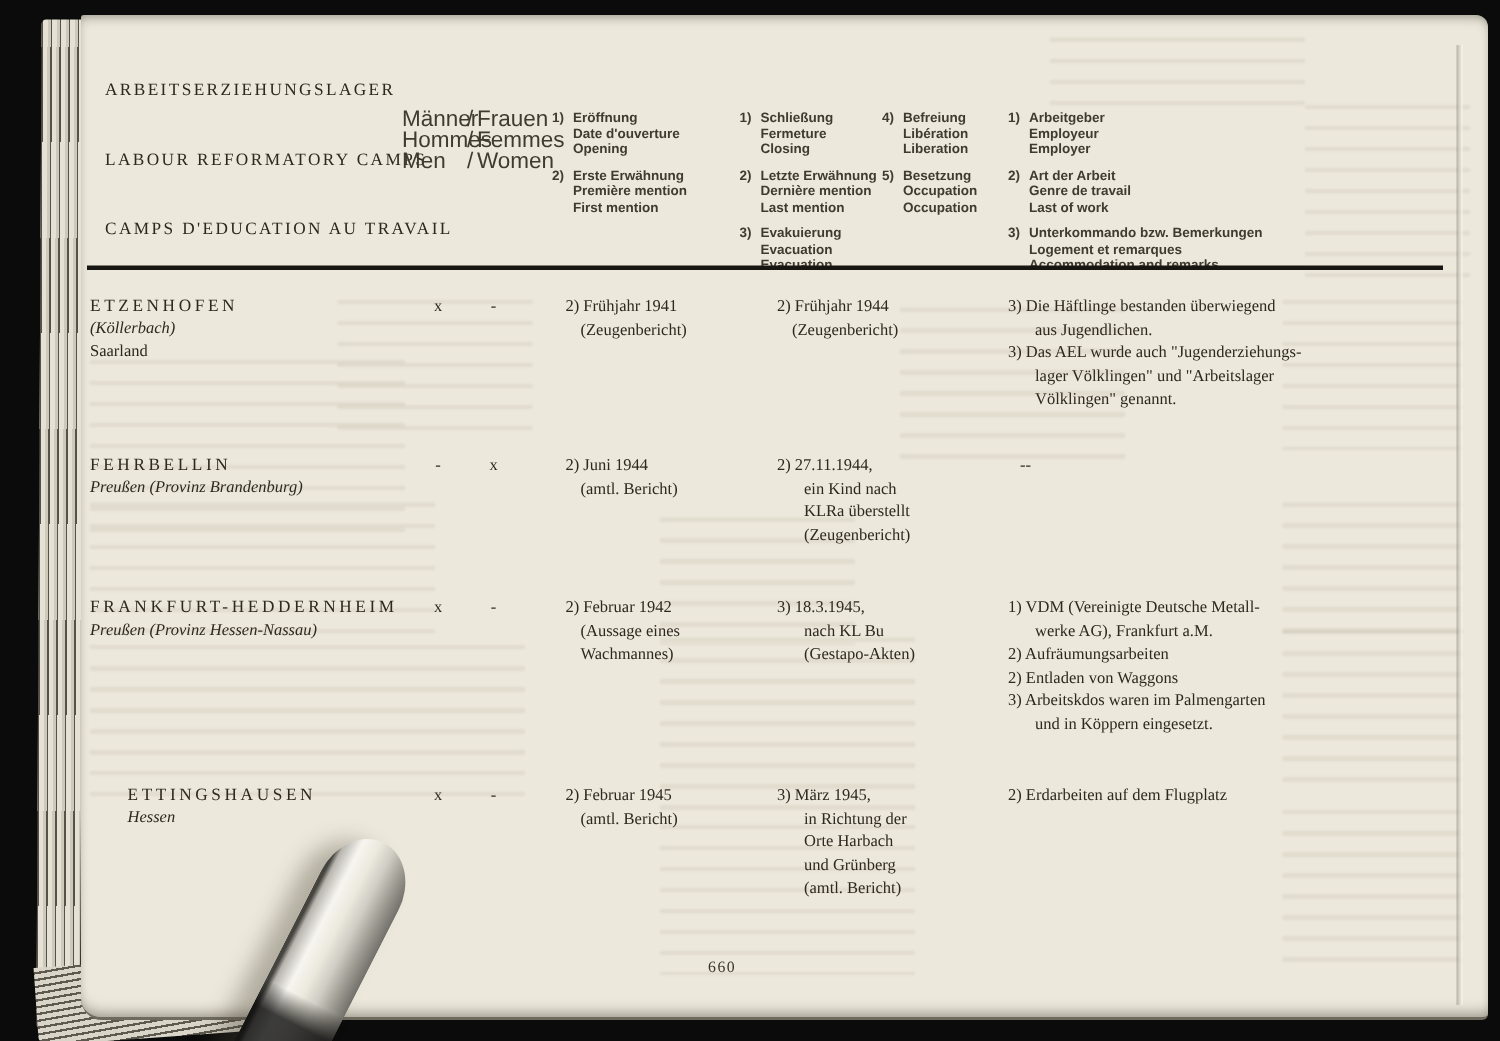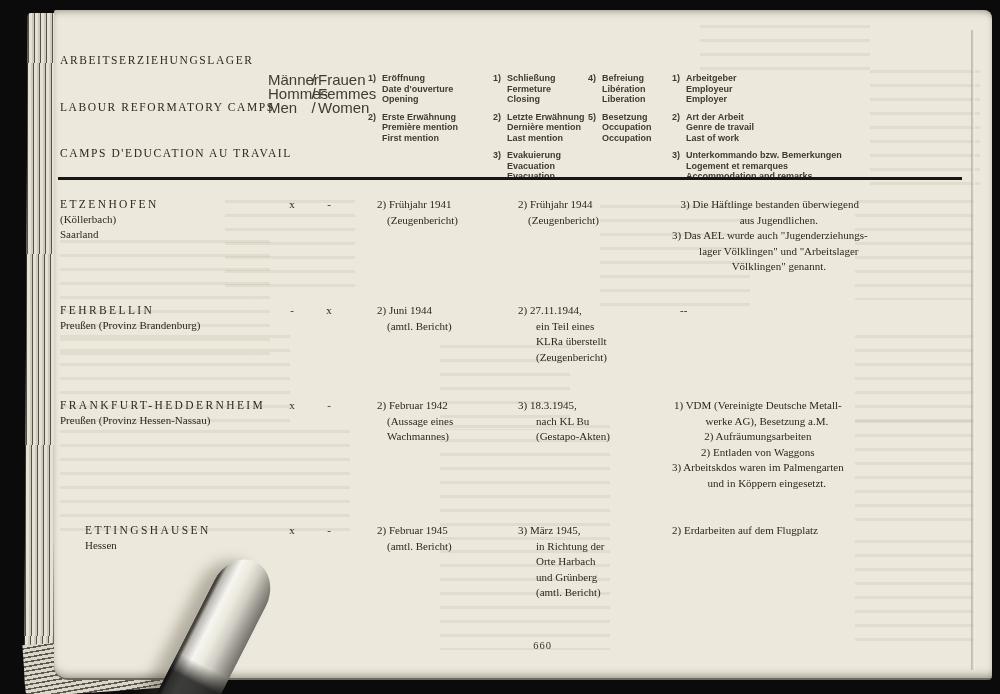--- a/index.html
+++ b/index.html
@@ -27,45 +27,45 @@
   .pen{position:absolute;left:227px;top:562px;width:58px;height:270px;
     transform:rotate(27deg);transform-origin:50% 0;
     border-radius:29px 29px 14px 14px / 36px 36px 14px 14px;
     background:
       linear-gradient(to bottom, rgba(0,0,0,0) 0 43%, rgba(8,8,8,.78) 50% 100%),
       linear-gradient(90deg,#45443f 0 4%,#b7b5ae 10%,#f6f5f0 28%,#eceade 46%,#cfcdc4 64%,#9a988f 84%,#72706a 100%);
     box-shadow:-12px 8px 14px rgba(70,64,50,.35);}
   
   .sans{font-family:"Liberation Sans", sans-serif;}
   .abs{position:absolute;}
-  .title{left:6px;top:12px;font-size:11.5px;line-height:15.5px;letter-spacing:1.6px;
+  .title{left:16px;top:12px;font-size:11.5px;line-height:15.5px;letter-spacing:1.6px;
     color:#2e2820;white-space:pre;}
   .lgd-big{font-size:11px;line-height:13.5px;font-weight:bold;color:#3a352c;}
   .lgd-sm{font-size:9px;line-height:10.5px;font-weight:bold;color:#403b31;}
   .lgd-item{display:flex;margin-bottom:7px;}
   .lgd-item .num{width:14px;flex:none;}
   .gender-row{display:flex;font-size:15px;line-height:14px;font-weight:normal;color:#403b31;}
   .gender-row .gw{width:41px;flex:none;}
   .gender-row .gs{width:9px;flex:none;text-align:center;}
   .rule{left:4px;top:167px;width:904px;height:3px;background:#181612;}
   
   .entry{position:absolute;left:0;right:0;height:0;overflow:visible;
     font-size:11px;line-height:15.5px;color:#2e2820;}
   .entry .name{position:absolute;left:6px;top:0;letter-spacing:2.4px;font-size:11.5px;}
   .entry.indent .name{left:31px;}
   .entry .loc{position:absolute;left:6px;white-space:nowrap;}
   .entry.indent .loc{left:31px;}
-  .entry .l0{top:15px;} .entry .l1{top:30px;}
+  .entry .l0{top:15px;font-style:italic;} .entry .l1{top:30px;}
   .entry.oneloc .l0{top:15px;}
   .entry .mark{position:absolute;top:0;width:14px;text-align:center;}
   .entry .men{left:231px;} .entry .women{left:268px;}
   .cell{position:absolute;top:0;white-space:nowrap;}
-  .cell.opening{left:323px;} .cell.closing{left:464px;} .cell.remarks{left:618px;text-align:center;}
+  .cell.opening{left:323px;} .cell.closing{left:464px;} .cell.remarks{left:618px;}
   .cont{margin-left:10px;} .cont2{margin-left:18px;} .dash{margin-left:8px;}
-  .pagenum{left:418px;top:630px;width:80px;text-align:right;font-size:10.5px;
+  .pagenum{left:418px;top:630px;width:80px;text-align:left;font-size:10.5px;
     letter-spacing:1px;color:#3a352b;font-family:Liberation Serif, serif;}
 </style>
 </head>
 <body>
 
 <div class="scene">
 
   <div class="stack-left"></div>
   <div class="stack-bottom"></div>
 
@@ -232,21 +232,21 @@
       <div class="name">FEHRBELLIN</div>
       <div class="loc l0">Preußen (Provinz Brandenburg)</div>
       <span class="mark men">-</span>
       <span class="mark women">x</span>
       <div class="cell opening">
         <div>2) Juni 1944</div>
         <div class="cont">(amtl. Bericht)</div>
       </div>
       <div class="cell closing">
         <div>2) 27.11.1944,</div>
-        <div class="cont2">ein Teil eines</div>
+        <div class="cont2">ein Kind nach</div>
         <div class="cont2">KLRa überstellt</div>
         <div class="cont2">(Zeugenbericht)</div>
       </div>
       <div class="cell remarks">
         <div class="dash">--</div>
       </div>
     </section>
 
     <section class="entry oneloc" style="top:388px">
       <div class="name">FRANKFURT-HEDDERNHEIM</div>
@@ -258,21 +258,21 @@
         <div class="cont">(Aussage eines</div>
         <div class="cont">Wachmannes)</div>
       </div>
       <div class="cell closing">
         <div>3) 18.3.1945,</div>
         <div class="cont2">nach KL Bu</div>
         <div class="cont2">(Gestapo-Akten)</div>
       </div>
       <div class="cell remarks">
         <div>1) VDM (Vereinigte Deutsche Metall-</div>
-        <div class="cont2">werke AG), Besetzung a.M.</div>
+        <div class="cont2">werke AG), Frankfurt a.M.</div>
         <div>2) Aufräumungsarbeiten</div>
         <div>2) Entladen von Waggons</div>
         <div>3) Arbeitskdos waren im Palmengarten</div>
         <div class="cont2">und in Köppern eingesetzt.</div>
       </div>
     </section>
 
     <section class="entry oneloc indent" style="top:513px">
       <div class="name">ETTINGSHAUSEN</div>
       <div class="loc l0">Hessen</div>

